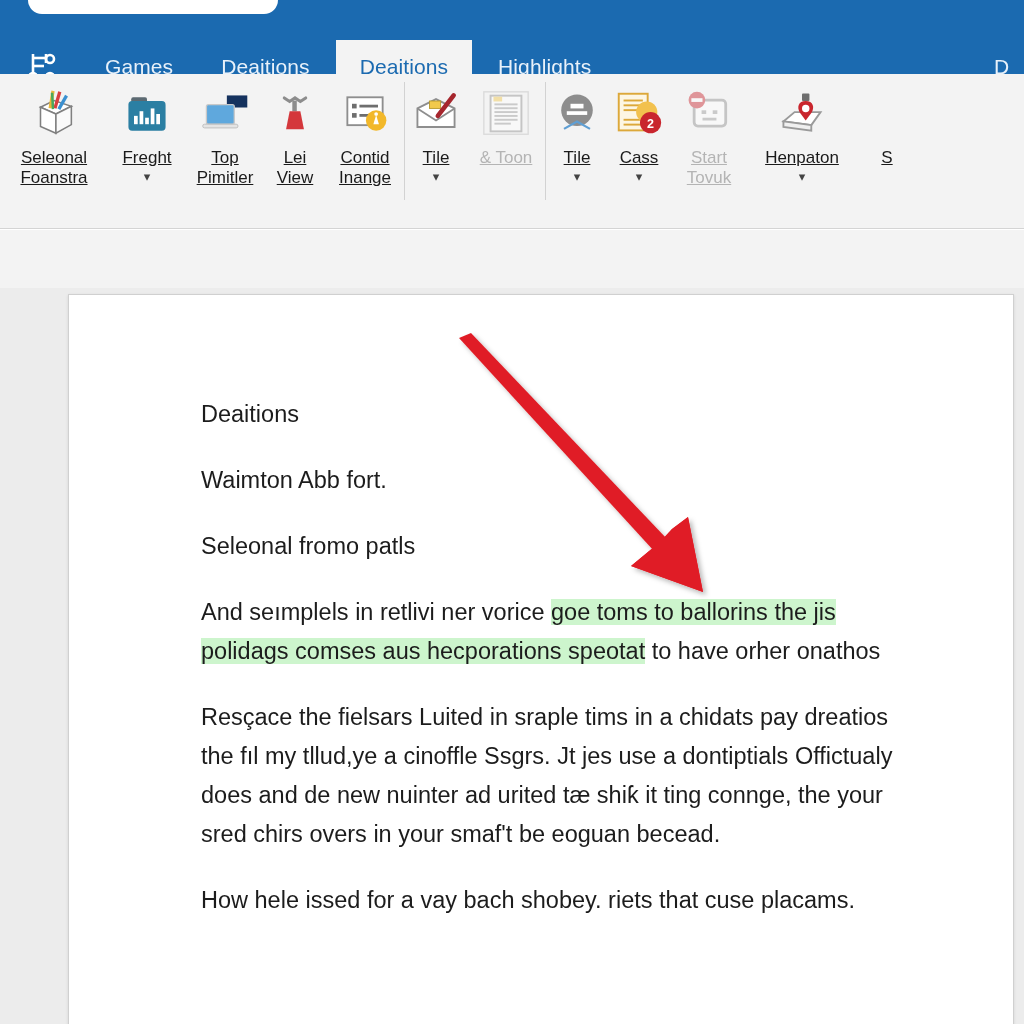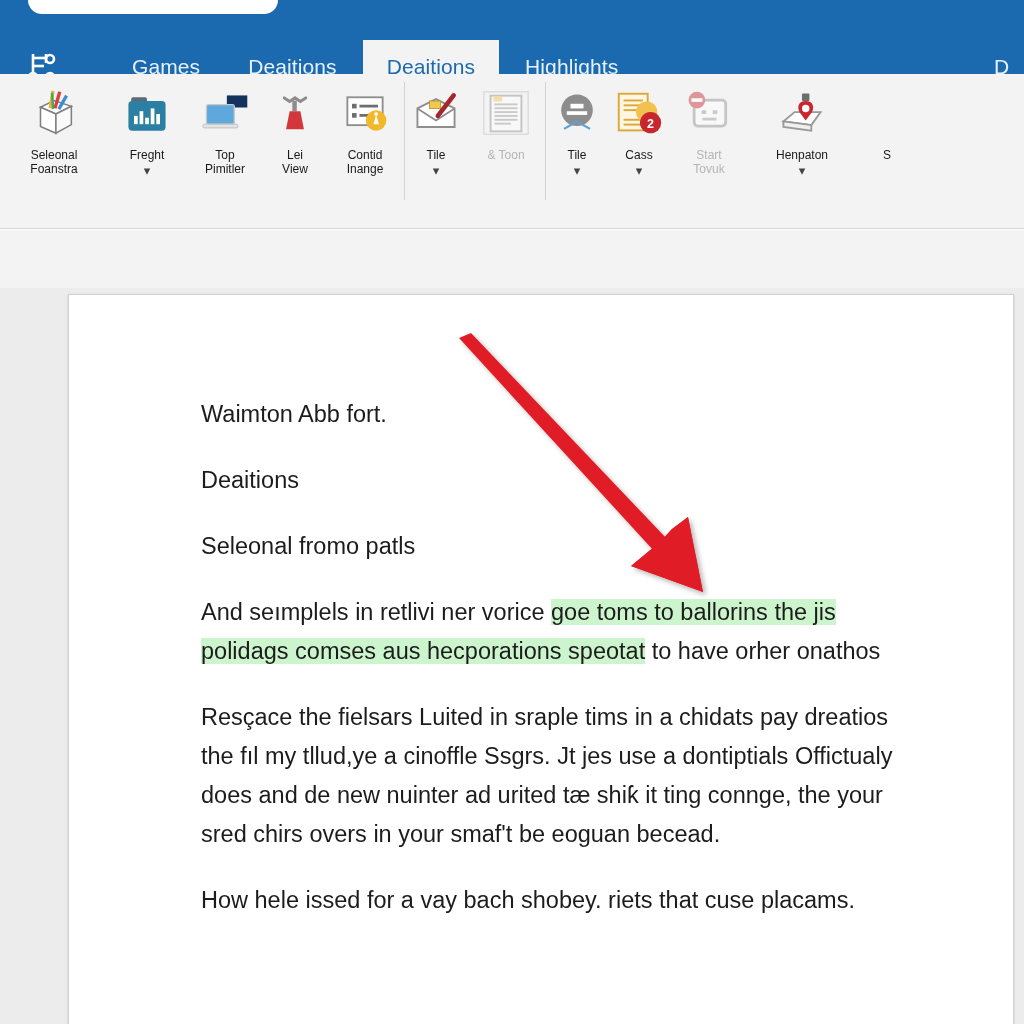--- a/index.html
+++ b/index.html
@@ -27,21 +27,21 @@
   .tabbar {
     position: absolute; left: 0; top: 20px; width: 1024px; height: 54px;
     background: #1b6ab0;
   }
   .app-glyph {
     position: absolute; left: 26px; top: 30px;
     width: 38px; height: 34px;
     color: #ffffff;
   }
   .tabs {
-    position: absolute; left: 108px; top: 20px; height: 54px;
+    position: absolute; left: 81px; top: 20px; height: 54px;
     display: flex; align-items: stretch; justify-content: center;
   }
   .tab {
     display: flex; align-items: center; justify-content: center;
     padding: 0 24px;
     color: #e8f1fa;
     font-size: 21px;
     letter-spacing: .1px;
     white-space: nowrap;
     cursor: pointer;
@@ -84,23 +84,24 @@
   }
   .ritem.wide { width: 108px; }
   .ritem.narrow { width: 62px; }
   .ricon {
     width: 56px; height: 60px;
     display: flex; align-items: center; justify-content: center;
     position: relative;
   }
   .rlabel {
     margin-top: 4px;
-    font-size: 12px; color: #1a1a1a;
+    font-size: 17px; color: #1a1a1a;
     text-align: center; line-height: 1.18;
     white-space: nowrap;
+    text-decoration: underline;
   }
   .rlabel.two { white-space: normal; }
   .ritem.disabled .rlabel { color: #b4b4b4; }
   .ritem.disabled .ricon { opacity: .45; }
   .caret {
     margin-top: 2px; font-size: 13px; color: #444; line-height: 1;
   }
 
   
   .navcluster {
@@ -519,25 +520,25 @@
       <div class="tabstop-foot"></div>
       <div class="ruler-tabicon">⊼</div>
     </div>
   </div>
 
   <div class="canvas">
     <div class="page">
       <div class="doc-body">
 
         <p class="para">
+          <span>Deaitions</span>
+        </p>
+
+        <p class="para">
           <span>Waimton Abb fort.</span>
-        </p>
-
-        <p class="para">
-          <span>Deaitions</span>
         </p>
 
         <p class="para">
           <span>Seleonal fromo patls</span>
         </p>
 
         <p class="para">
           <span>And seımplels in retlivi ner vorice </span><span class="hl">goe toms to ballorins the jis polidags comses aus hecporations speotat</span><span> to have orher onathos</span>
         </p>
 

